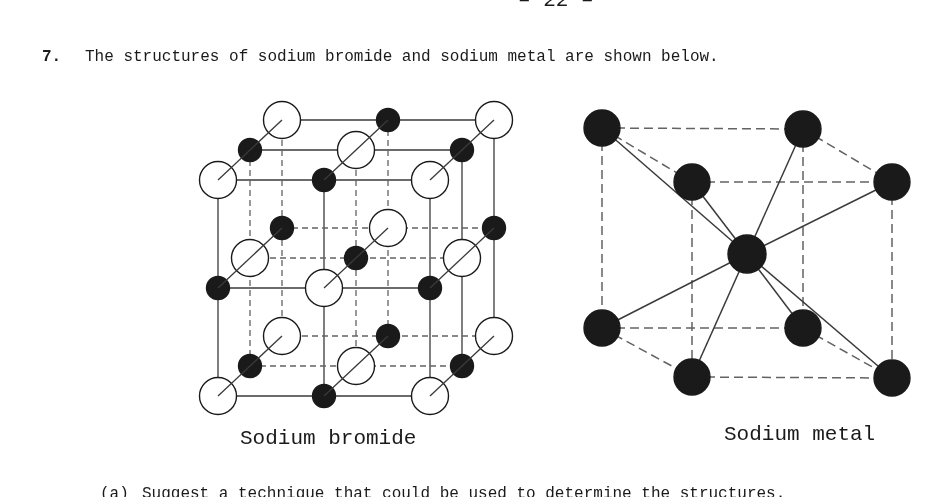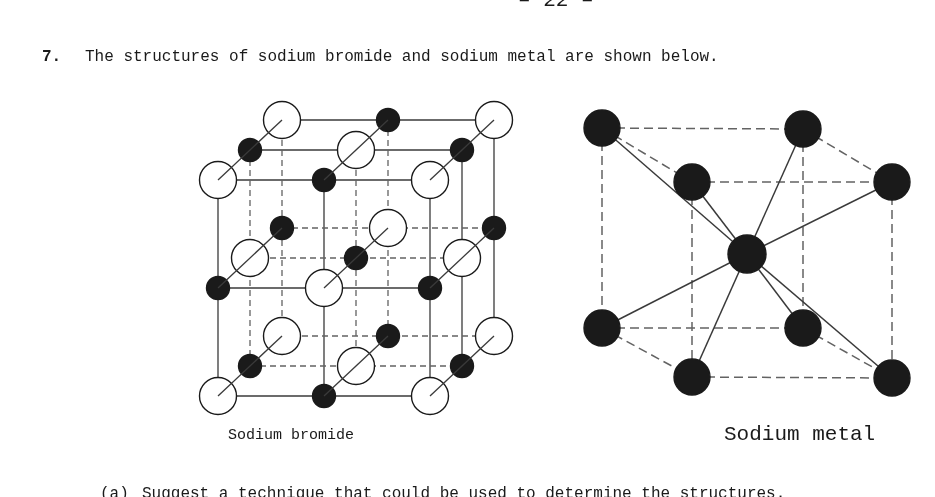--- a/index.html
+++ b/index.html
@@ -2,21 +2,21 @@
 <html><head>
 <meta charset="utf-8">
 <style>
   html,body{margin:0;padding:0;background:#ffffff;}
   .page{position:relative;width:935px;height:497px;background:#ffffff;overflow:hidden;
         font-family:Liberation Mono, monospace;color:#1a1a1a;padding-left:12px;}
   .header{position:absolute;top:-10px;left:518px;font-size:21px;line-height:21px;white-space:nowrap;}
   .qnum{position:absolute;top:48px;left:42px;font-size:16px;font-weight:bold;line-height:18px;}
   .qtext{position:absolute;top:48px;left:85px;font-size:16px;line-height:18px;white-space:nowrap;text-align:center;}
   .diagram-svg{position:absolute;top:0;left:0;}
-  .label-nabr{position:absolute;top:427px;left:228px;font-size:15px;white-space:nowrap;}
+  .label-nabr{position:absolute;top:427px;left:240px;font-size:21px;white-space:nowrap;}
   .label-na{position:absolute;top:423px;left:724px;font-size:21px;white-space:nowrap;text-align:right;}
   .part-label{position:absolute;top:485px;left:100px;font-size:16px;line-height:18px;}
   .part-text{position:absolute;top:485px;left:142px;font-size:16px;line-height:18px;white-space:nowrap;}
 </style>
 </head>
 <body>
 
 <div class="page">
 
   <div class="header">– 22 –</div>

